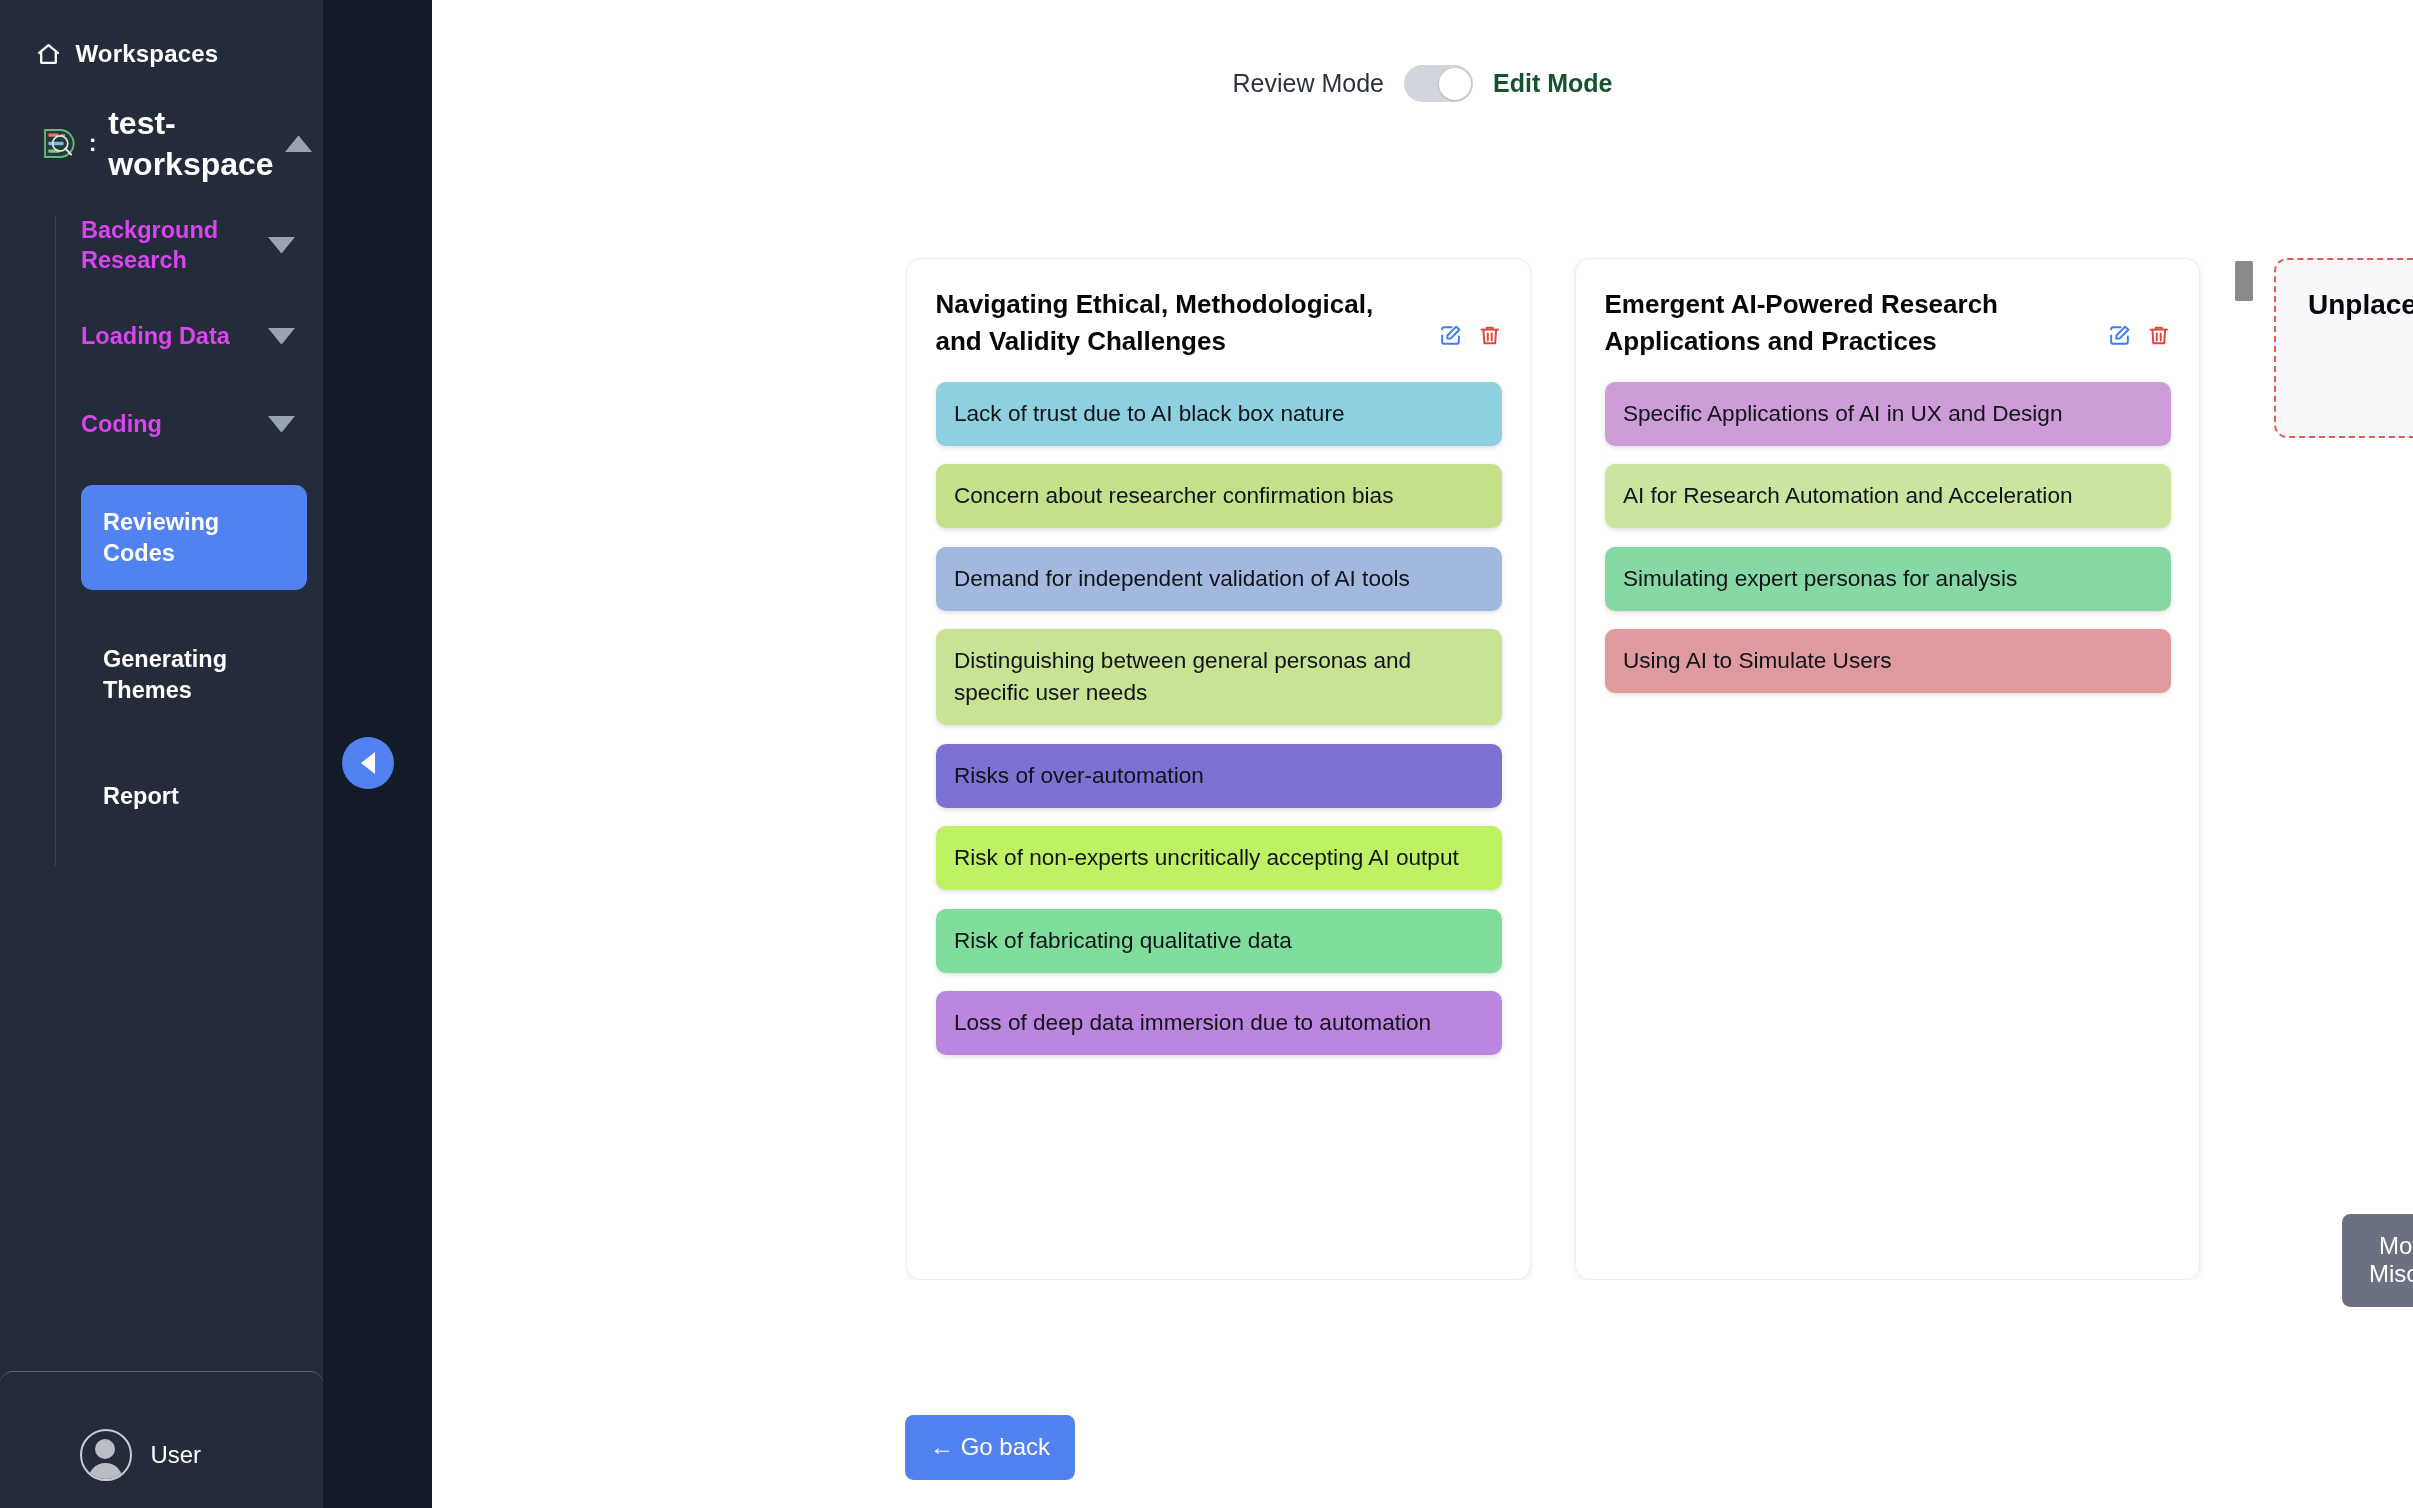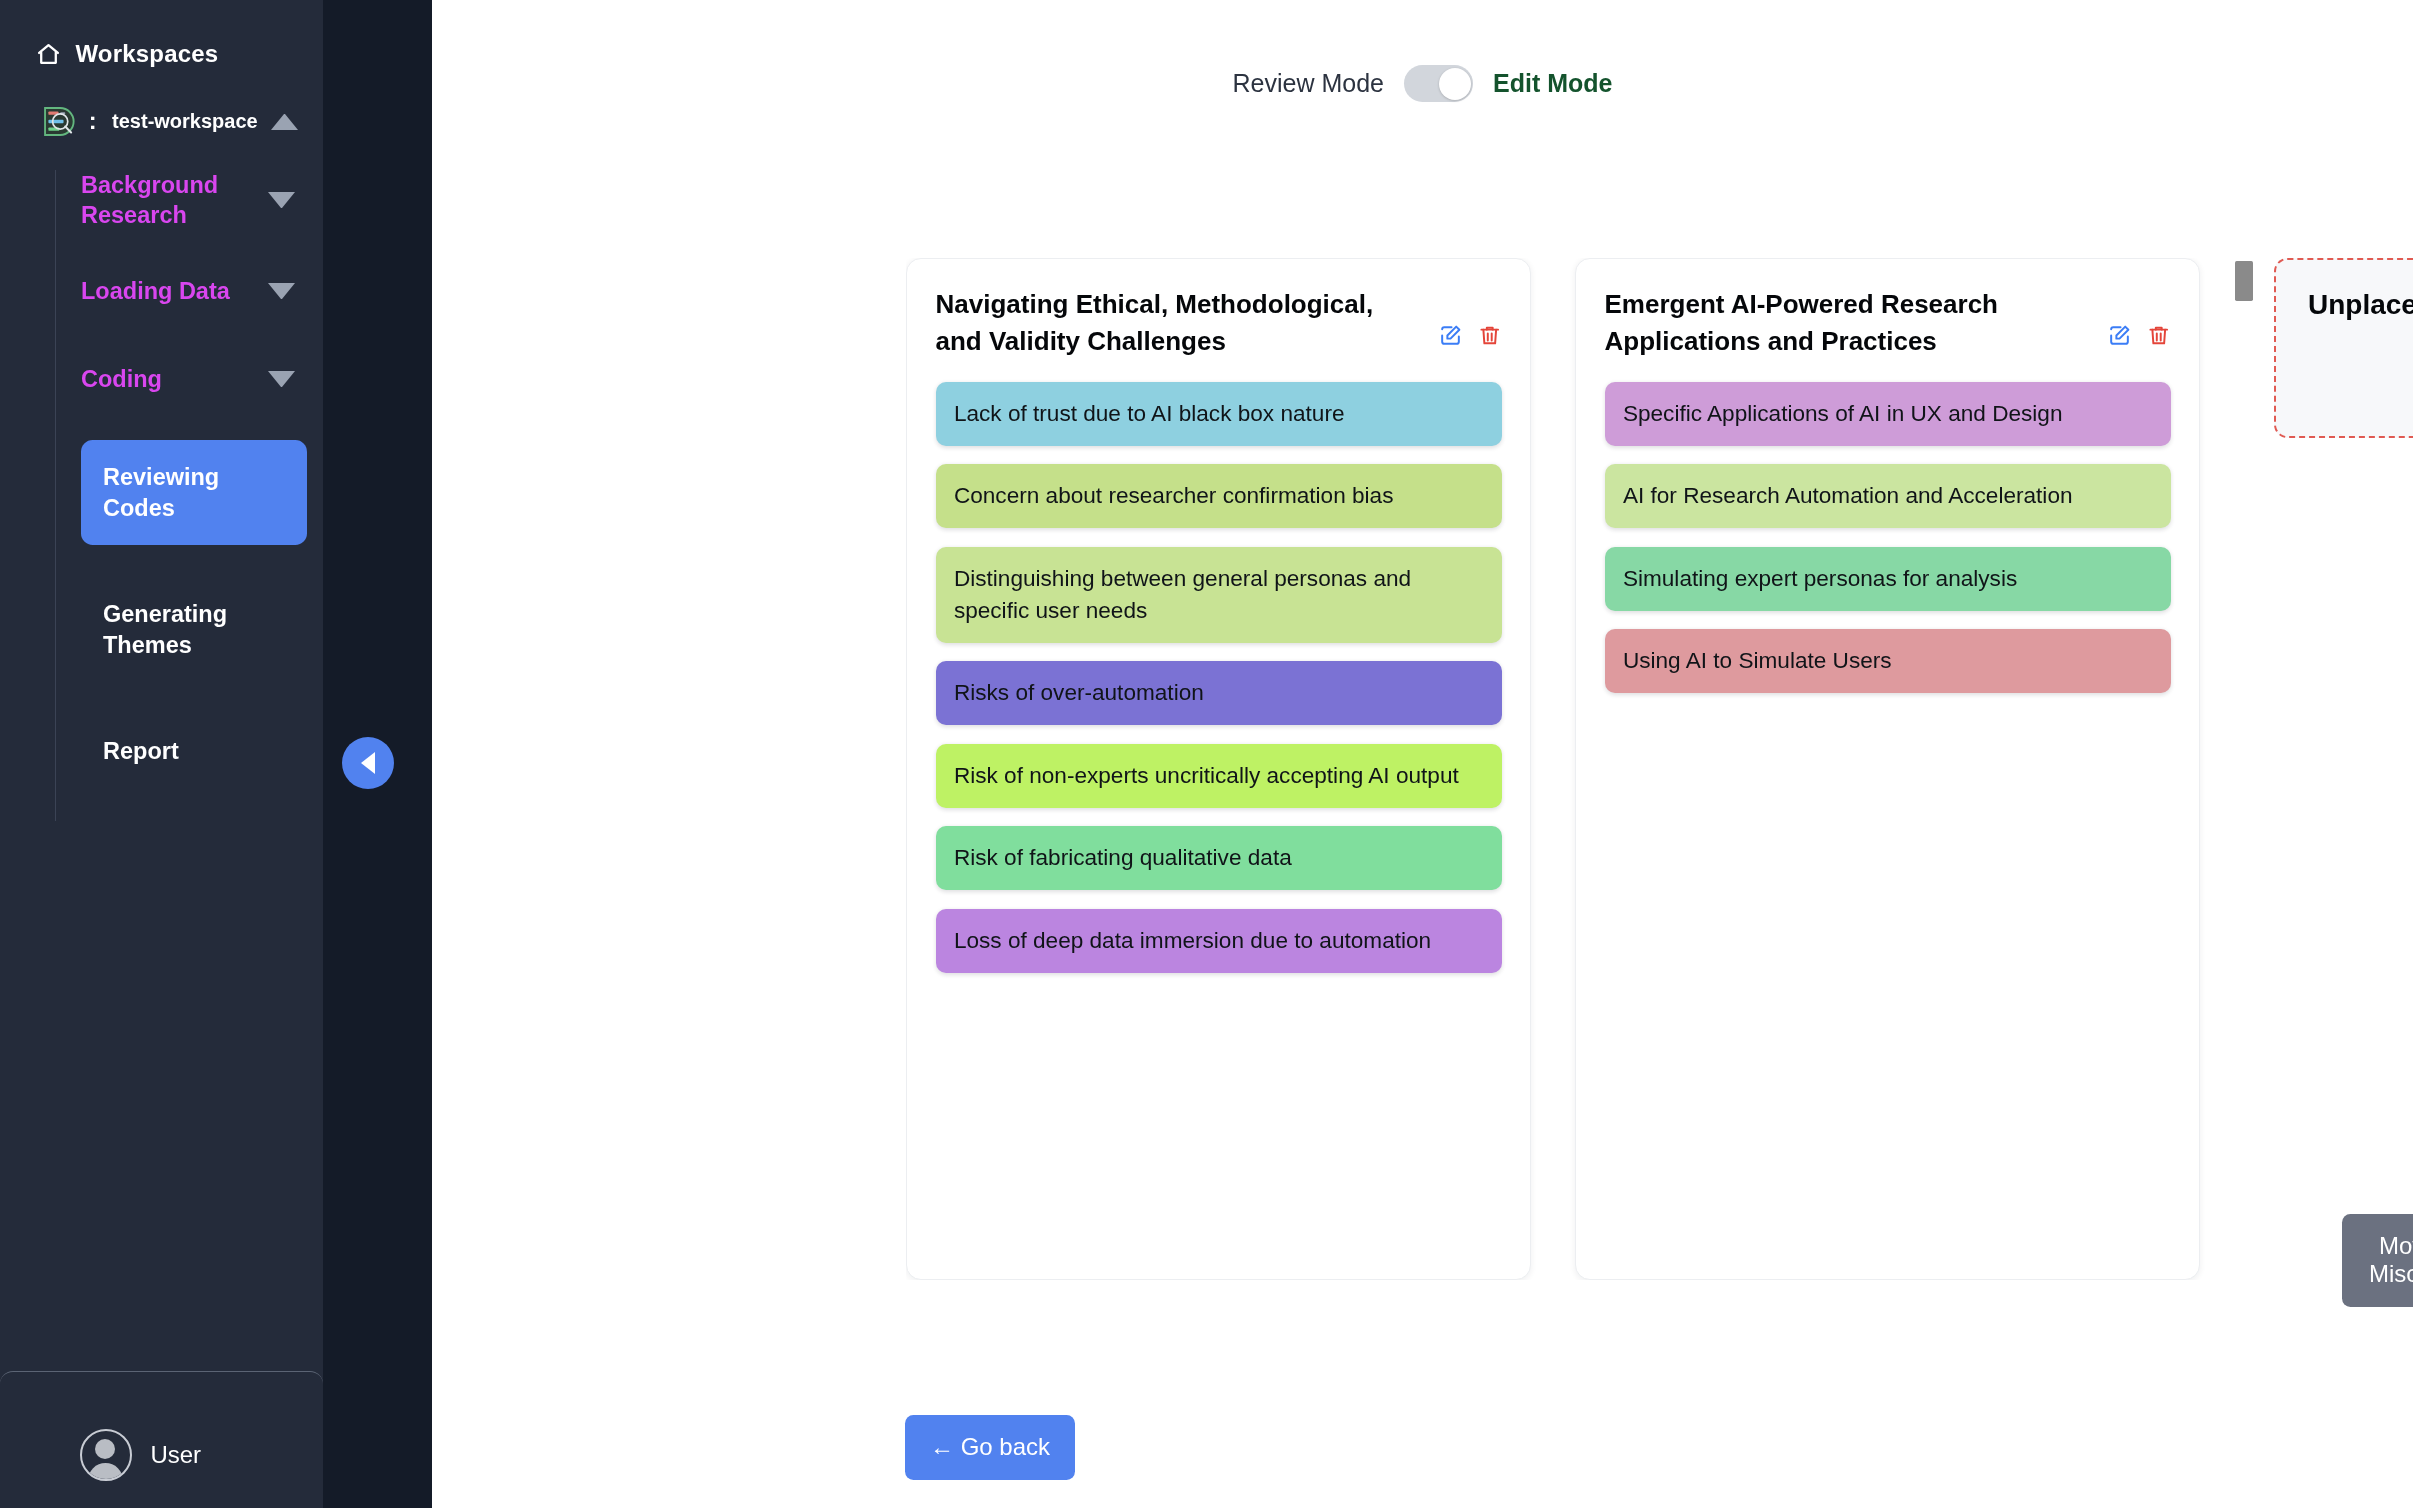--- a/index.html
+++ b/index.html
@@ -37,21 +37,21 @@
 
   .ws-item {
     display: flex; align-items: center;
     padding: 0 25px 0 40px;
     margin-top: 35px;
     gap: 11.7px;
   }
   .ws-logo { width: 37px; height: 37px; flex: 0 0 37px; position: relative; }
   .ws-colon { font-size: 23.5px; font-weight: 700; color: #fff; width: 11.7px; }
   .ws-name {
-    flex: 1; font-size: 20px; font-weight: 700; line-height: 1.28;
+    flex: 1; font-size: 32px; font-weight: 700; line-height: 1.28;
     color: #ffffff;
   }
   .caret {
     width: 0; height: 0;
     border-left: 13.4px solid transparent;
     border-right: 13.4px solid transparent;
     flex: 0 0 27px;
   }
   .caret.up { border-bottom: 16px solid #9aa3b2; }
   .caret.down { border-top: 16px solid #9aa3b2; }
@@ -306,20 +306,21 @@
                 <path d="M3.5 6h17"></path>
                   <path d="M9 6V4h6v2"></path>
                 <path d="M5.5 6l1 14h11l1-14"></path>
                 <path d="M10 10v7M14 10v7"></path>
               </svg>
             </button>
           </div>
         </div>
         <div class="code-chip" style="background:#8ed0e0">Lack of trust due to AI black box nature</div>
         <div class="code-chip" style="background:#c5e08a">Concern about researcher confirmation bias</div>
+        <div class="code-chip" style="background:#a2b8de">Demand for independent validation of AI tools</div>
         <div class="code-chip" style="background:#c8e394">Distinguishing between general personas and specific user needs</div>
         <div class="code-chip" style="background:#7b72d4">Risks of over-automation</div>
         <div class="code-chip" style="background:#bef264">Risk of non-experts uncritically accepting AI output</div>
         <div class="code-chip" style="background:#80de9d">Risk of fabricating qualitative data</div>
         <div class="code-chip" style="background:#bb85e0">Loss of deep data immersion due to automation</div>
       </div>
 
       <div class="theme-col">
         <div class="theme-head">
           <div class="theme-title">Emergent AI-Powered Research Applications and Practices</div>

